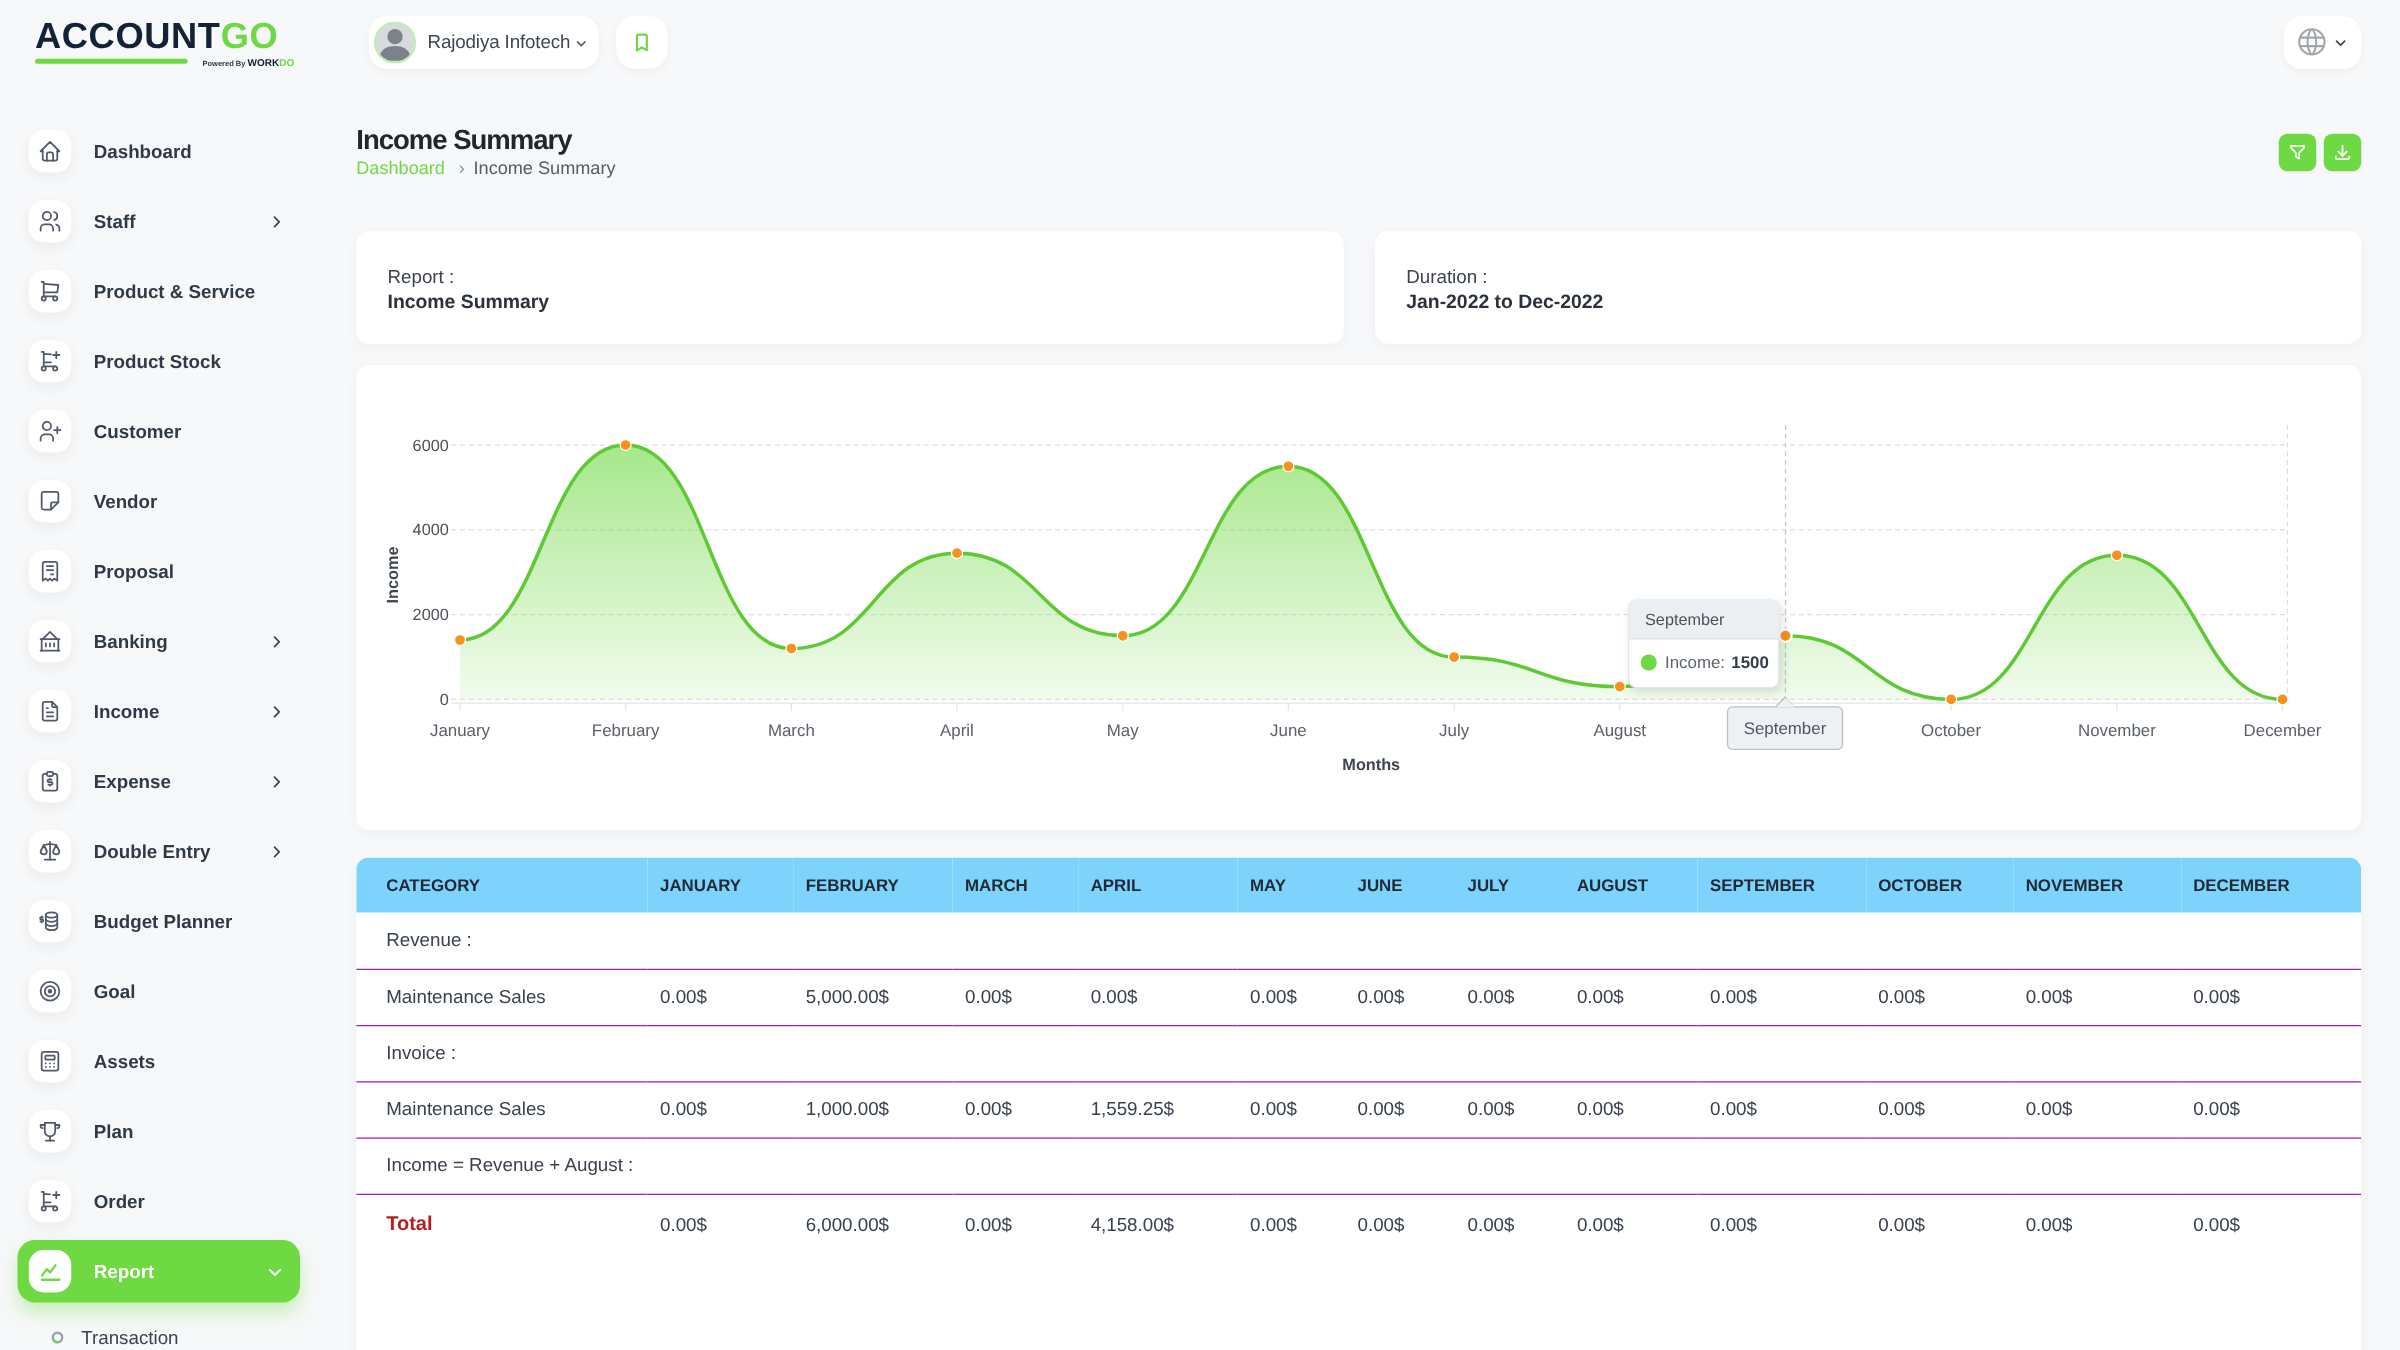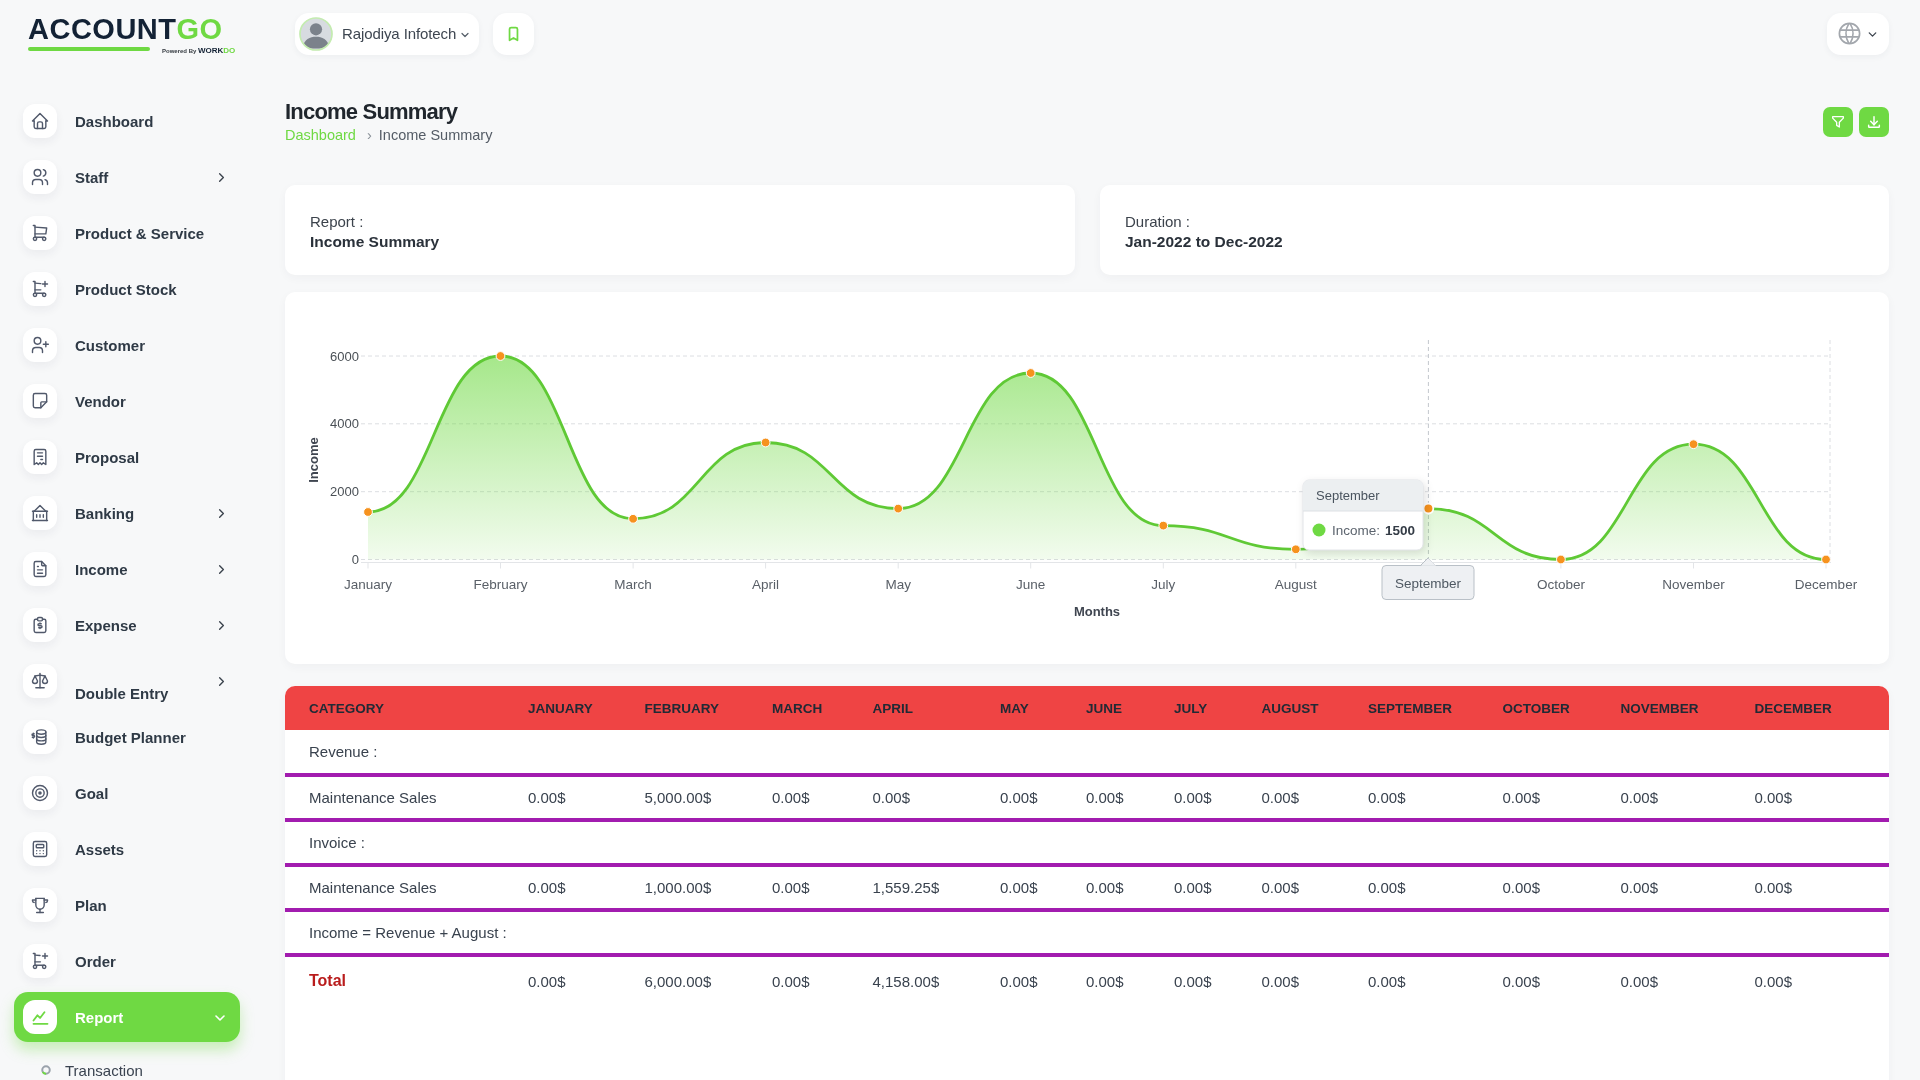--- a/index.html
+++ b/index.html
@@ -16,24 +16,24 @@
 
 
 .pill { position:absolute; background:#fff; border-radius:14px; box-shadow:0 2px 6px rgba(40,50,70,0.05); }
 
 
 .card { position:absolute; background:#fff; border-radius:10px; box-shadow:0 3px 10px rgba(40,50,70,0.04); }
 
 
 table.rep { border-collapse:collapse; width:1604px; table-layout:fixed; }
 table.rep th { font-size:13.5px; font-weight:700; color:#212a35; text-align:left;
-  background:#ef4444; height:44px; padding:0 0 0 10px; }
+  background:#7dd3fc; height:44px; padding:0 0 0 10px; }
 table.rep th.cat { padding-left:24px; }
 table.rep td { font-size:15px; color:#39424e; text-align:left; height:45px;
-  border-top:4px solid #a21caf; padding:0 0 0 10px; }
+  border-top:1px solid #a21caf; padding:0 0 0 10px; }
 table.rep td.cat { padding-left:24px; }
 </style>
 </head>
 <body>
 
 <div class="abs" style="left:0;top:0;width:260px;height:896px;">
 
   <div class="abs" style="left:28px;top:16px;width:199px;">
     <div style="font-size:29px;font-weight:800;letter-spacing:0.5px;color:#132235;line-height:26px;">ACCOUNT<span style="color:#6fd943;">GO</span></div>
     <div style="margin-top:5px;width:122px;height:4px;background:#6fd943;border-radius:2px;"></div>
@@ -138,21 +138,21 @@
     </svg>
   <div class="icobox" style="top:664px;">
       <svg width="20" height="20" viewBox="0 0 24 24" fill="none" stroke="#51596b" stroke-width="1.7" stroke-linecap="round" stroke-linejoin="round">
         <path d="M7 20h10"></path>
         <path d="M6 6l6-1 6 1"></path>
         <path d="M12 3v17"></path>
         <path d="M9 12l-3-6-3 6a3 3 0 0 0 6 0"></path>
         <path d="M21 12l-3-6-3 6a3 3 0 0 0 6 0"></path>
       </svg>
     </div>
-  <div class="navtxt" style="top:673px;margin-top:12px;">Double Entry</div>
+  <div class="navtxt" style="top:673px;">Double Entry</div>
   <svg class="navchev" style="top:674px;" width="15" height="15" viewBox="0 0 24 24" fill="none" stroke="#3c444e" stroke-width="2.2" stroke-linecap="round" stroke-linejoin="round">
       <path d="M9 6l6 6l-6 6"></path>
     </svg>
   <div class="icobox" style="top:720px;">
       <svg width="20" height="20" viewBox="0 0 24 24" fill="none" stroke="#51596b" stroke-width="1.7" stroke-linecap="round" stroke-linejoin="round">
         <ellipse cx="13.5" cy="6" rx="5.5" ry="2.6"></ellipse>
         <path d="M8 6v4c0 1.4 2.5 2.6 5.5 2.6S19 11.4 19 10V6"></path>
         <path d="M8 10v4c0 1.4 2.5 2.6 5.5 2.6S19 15.4 19 14v-4"></path>
         <path d="M8 14v4c0 1.4 2.5 2.6 5.5 2.6S19 19.4 19 18v-4"></path>
         <path d="M5.2 8.2h-1.7a1 1 0 0 0 0 2h1a1 1 0 0 1 0 2H2.8M4 7.3v1M4 12.1v1"></path>

